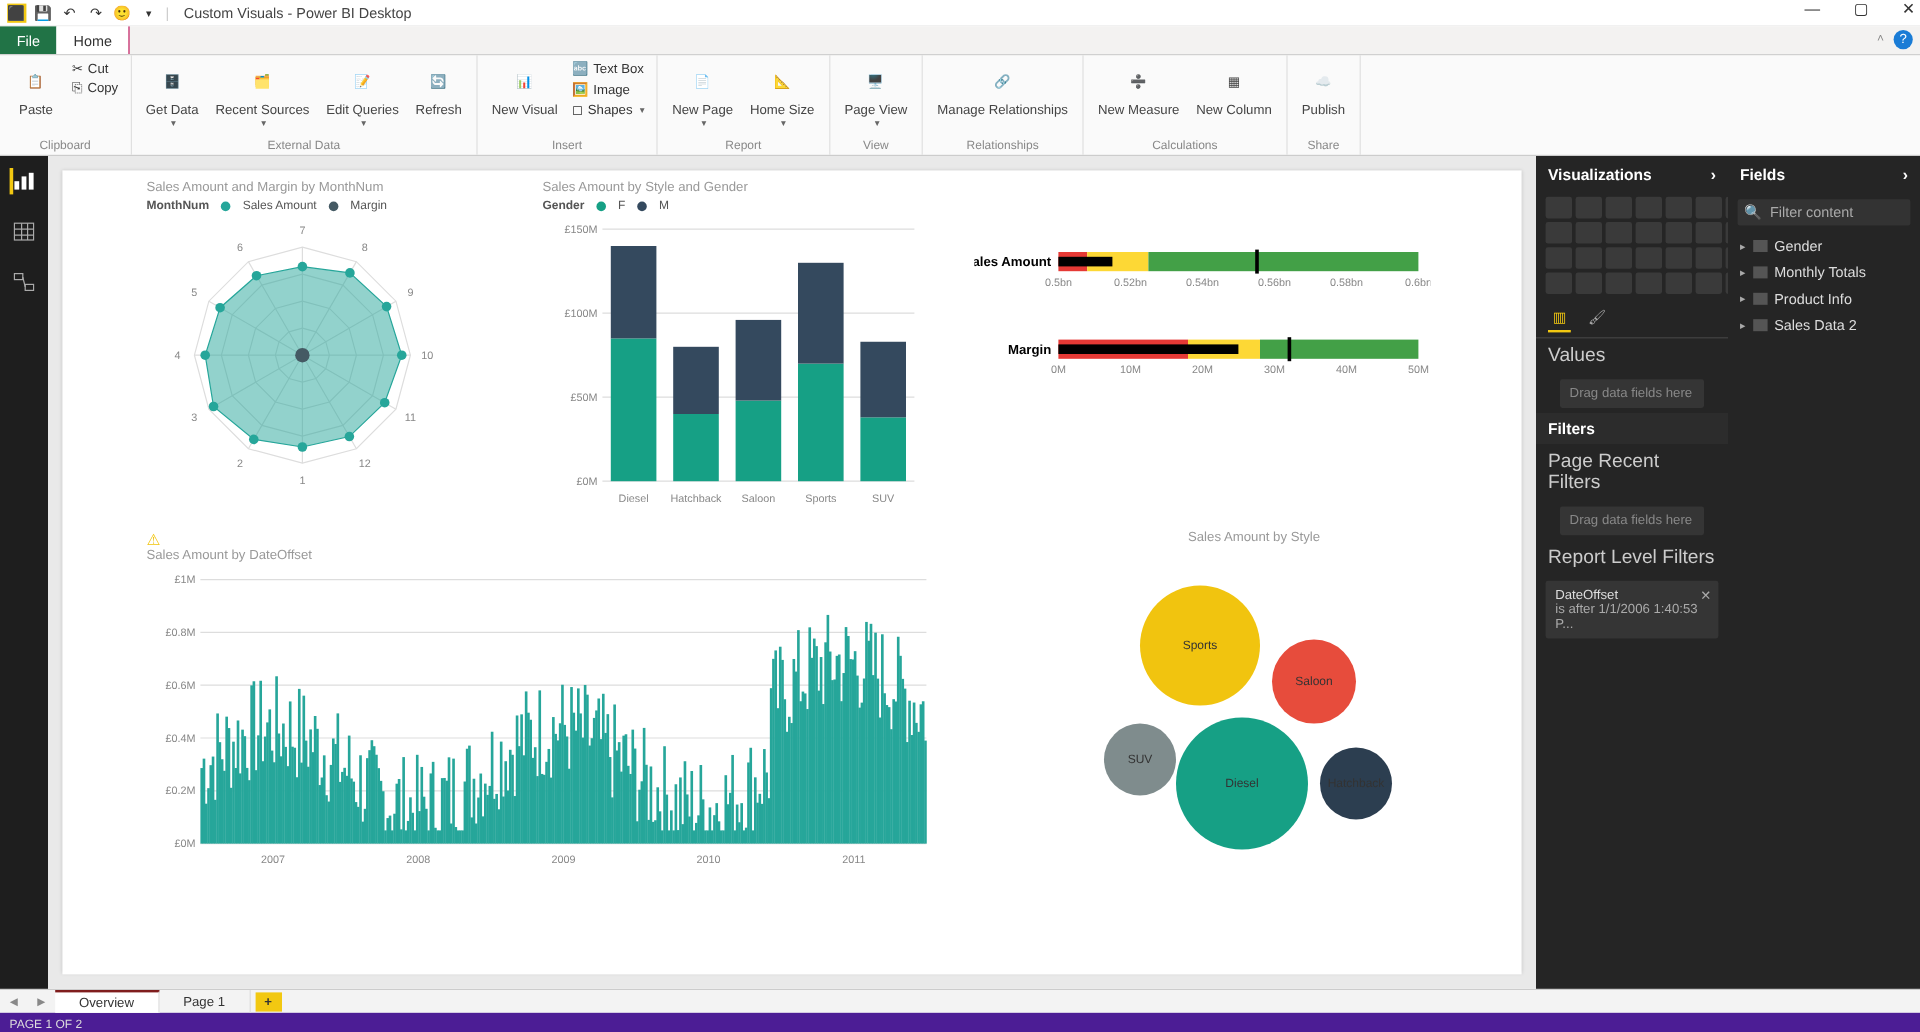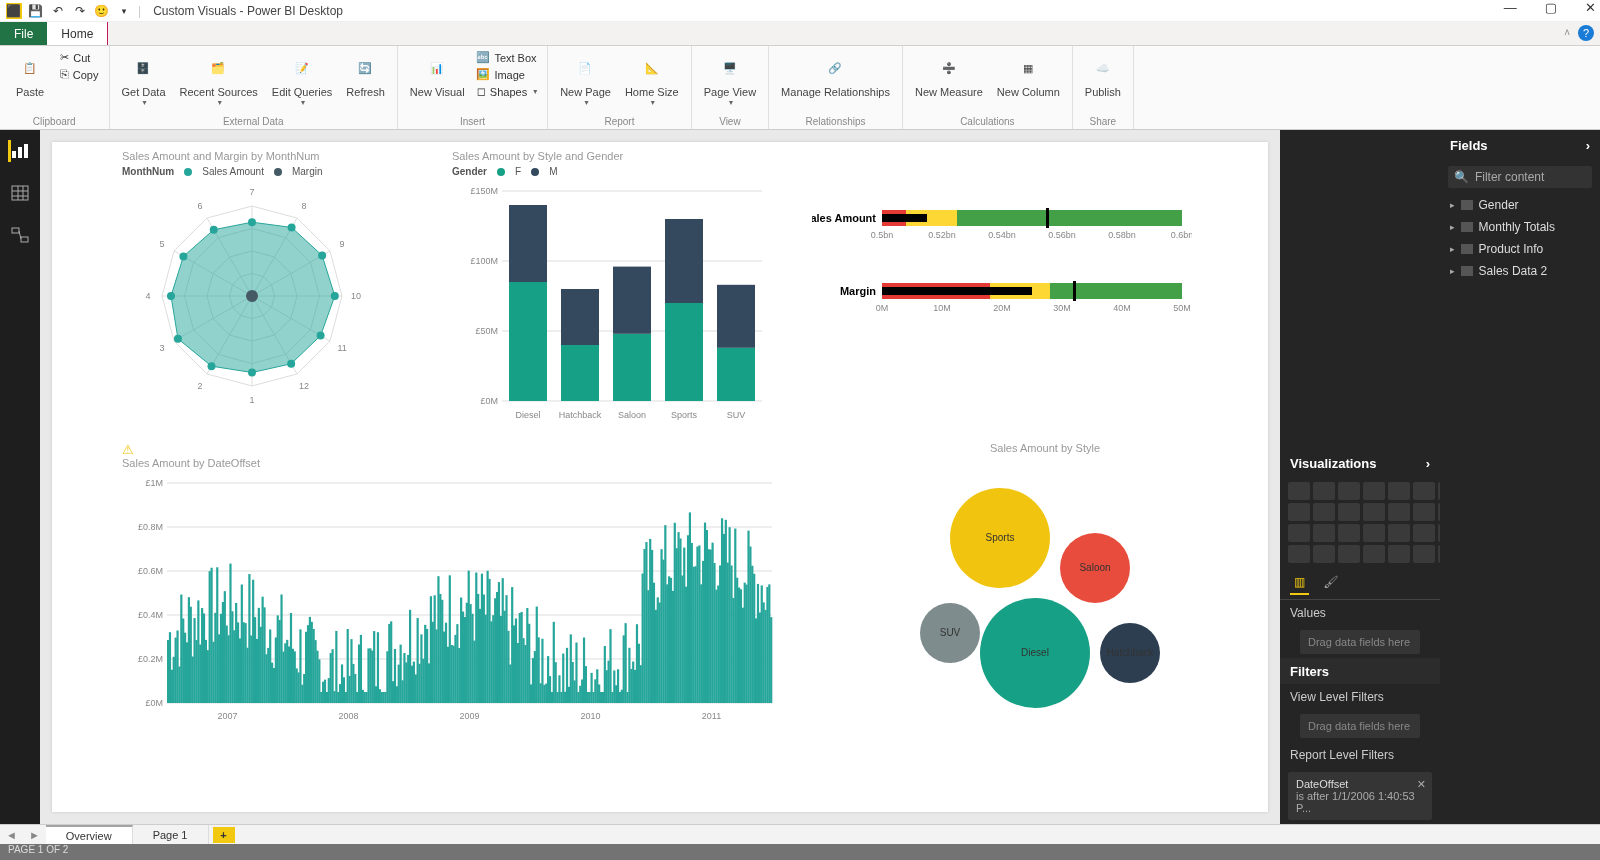--- a/index.html
+++ b/index.html
@@ -39,38 +39,38 @@
 .paper  { background:#fff; width:100%; height:100%; position:relative; box-shadow:0 0 3px rgba(0,0,0,.15); padding:10px 20px;}
 
 
 .pane { background:#252525; color:#ddd; display:flex; flex-direction:column;}
 .pane-header{ height:30px; display:flex; align-items:center; justify-content:space-between; padding:0 10px; font-size:13px; font-weight:600; color:#fff;}
 .viz-grid{display:grid;grid-template-columns:repeat(7,22px);gap:3px;padding:4px 8px;}
 .viz-grid div{width:22px;height:18px;background:#3a3a3a;border-radius:2px;}
 .sub-tabs{display:flex;gap:10px;padding:4px 10px;border-bottom:1px solid #444;}
 .sub-tabs span{color:#aaa;padding:4px;}
 .sub-tabs .act{color:#f2c811;border-bottom:2px solid #f2c811;}
-.pane-sec{padding:6px 10px;font-size:12px;color:#ccc;}
+.pane-sec{padding:6px 10px;font-size:16px;color:#ccc;}
 .drop-well{margin:4px 20px;padding:6px 8px;background:#353535;color:#888;border-radius:2px;font-size:11px;}
 .filter-chip{margin:4px 8px;padding:6px 8px;background:#353535;color:#ddd;border-radius:2px;font-size:11px;position:relative;}
 .filter-chip .x{position:absolute;right:6px;top:6px;color:#aaa;}
 .fields-pane{width:160px;}
-.viz-pane{width:160px;justify-content:flex-end;}
+.viz-pane{width:160px;}
 .search-box{margin:6px 8px;background:#333;padding:4px 6px;display:flex;align-items:center;gap:6px;color:#aaa;border-radius:2px;font-size:12px;}
 .field-item{padding:4px 10px;display:flex;align-items:center;gap:6px;font-size:12px;color:#ddd;}
 .field-item::before{content:"▸";font-size:9px;color:#aaa;}
 .field-item .tbl{width:12px;height:10px;background:#555;display:inline-block;}
 
 
 .pagetabs{height:20px;background:#f3f3f3;border-top:1px solid #ccc;display:flex;align-items:center;font-size:11px;}
 .pagetabs .nav{padding:0 6px;color:#888;}
 .pagetabs .pt{padding:0 20px;height:100%;display:flex;align-items:center;border-right:1px solid #ddd;}
-.pagetabs .pt.active{background:#fff;border-top:2px solid #a3a3a3;}
+.pagetabs .pt.active{background:#fff;border-top:2px solid #7f1d1d;}
 .pagetabs .add{width:22px;height:16px;background:#f2c811;display:flex;align-items:center;justify-content:center;margin-left:4px;font-weight:bold;}
-.statusbar{height:16px;background:#737373;color:#ddd;font-size:10px;display:flex;align-items:flex-start;padding:0 8px;}
+.statusbar{height:16px;background:#4c1d95;color:#ddd;font-size:10px;display:flex;align-items:flex-end;padding:0 8px;}
 
 
 .chart-title{font-size:11px;color:#999;margin-bottom:4px;}
 .legend{font-size:10px;color:#555;display:flex;gap:10px;align-items:center;margin-bottom:4px;}
 .legend .dot{width:8px;height:8px;border-radius:50%;display:inline-block;}
 .axis-text{font-size:9px;fill:#888;}
 .tick-line{stroke:#ddd;stroke-width:1;}
 </style>
 </head>
 <body>
@@ -756,21 +756,21 @@
       </div>
     <div class="sub-tabs">
         <span class="act">▥</span>
         <span>🖌</span>
       </div>
     <div class="pane-sec">Values</div>
     <div class="drop-well">Drag data fields here</div>
     <div class="pane-header" style="background:#2c2c2c;height:26px">
         <span>Filters</span>
       </div>
-    <div class="pane-sec">View Level Filters</div>
+    <div class="pane-sec">Page Recent Filters</div>
     <div class="drop-well">Drag data fields here</div>
     <div class="pane-sec">Report Level Filters</div>
     <div class="filter-chip">
       <div>DateOffset</div>
       <div style="color:#aaa">is after 1/1/2006 1:40:53 P...</div>
       <span class="x">✕</span>
     </div>
   </div>
 
   <div class="pane fields-pane">

